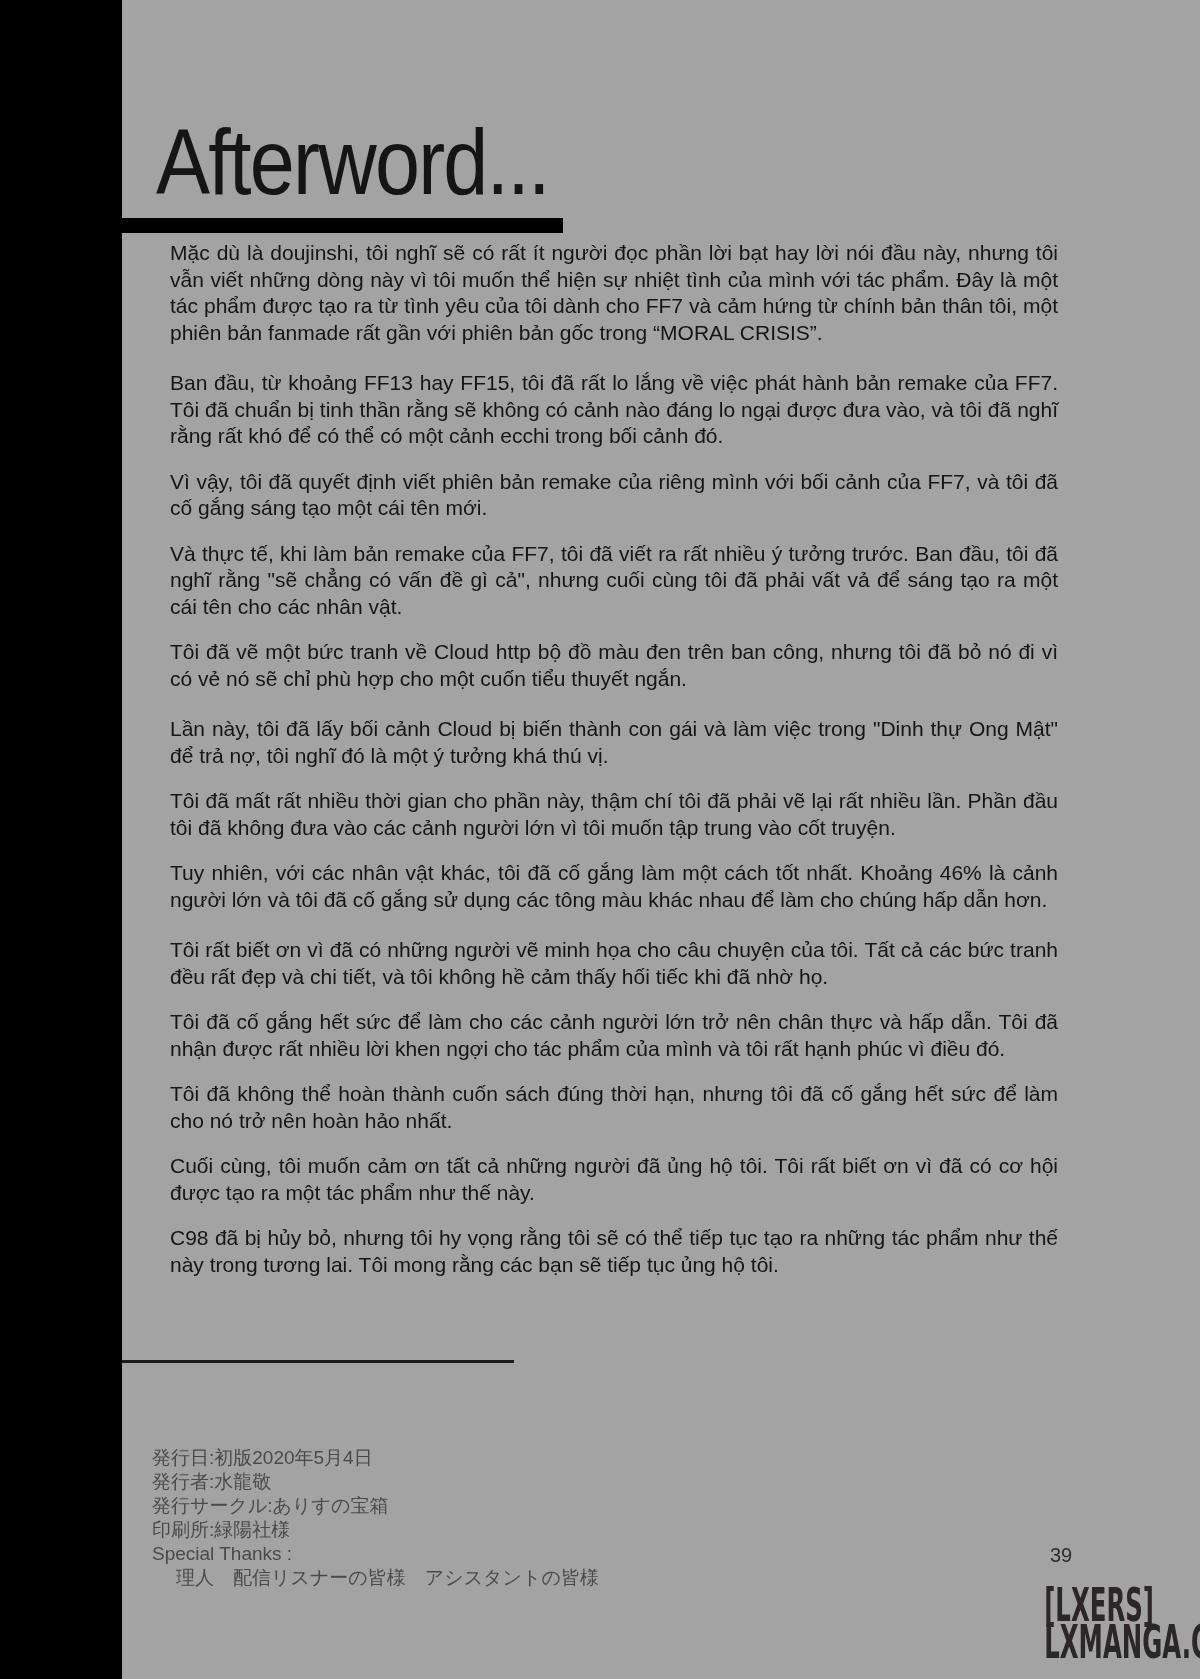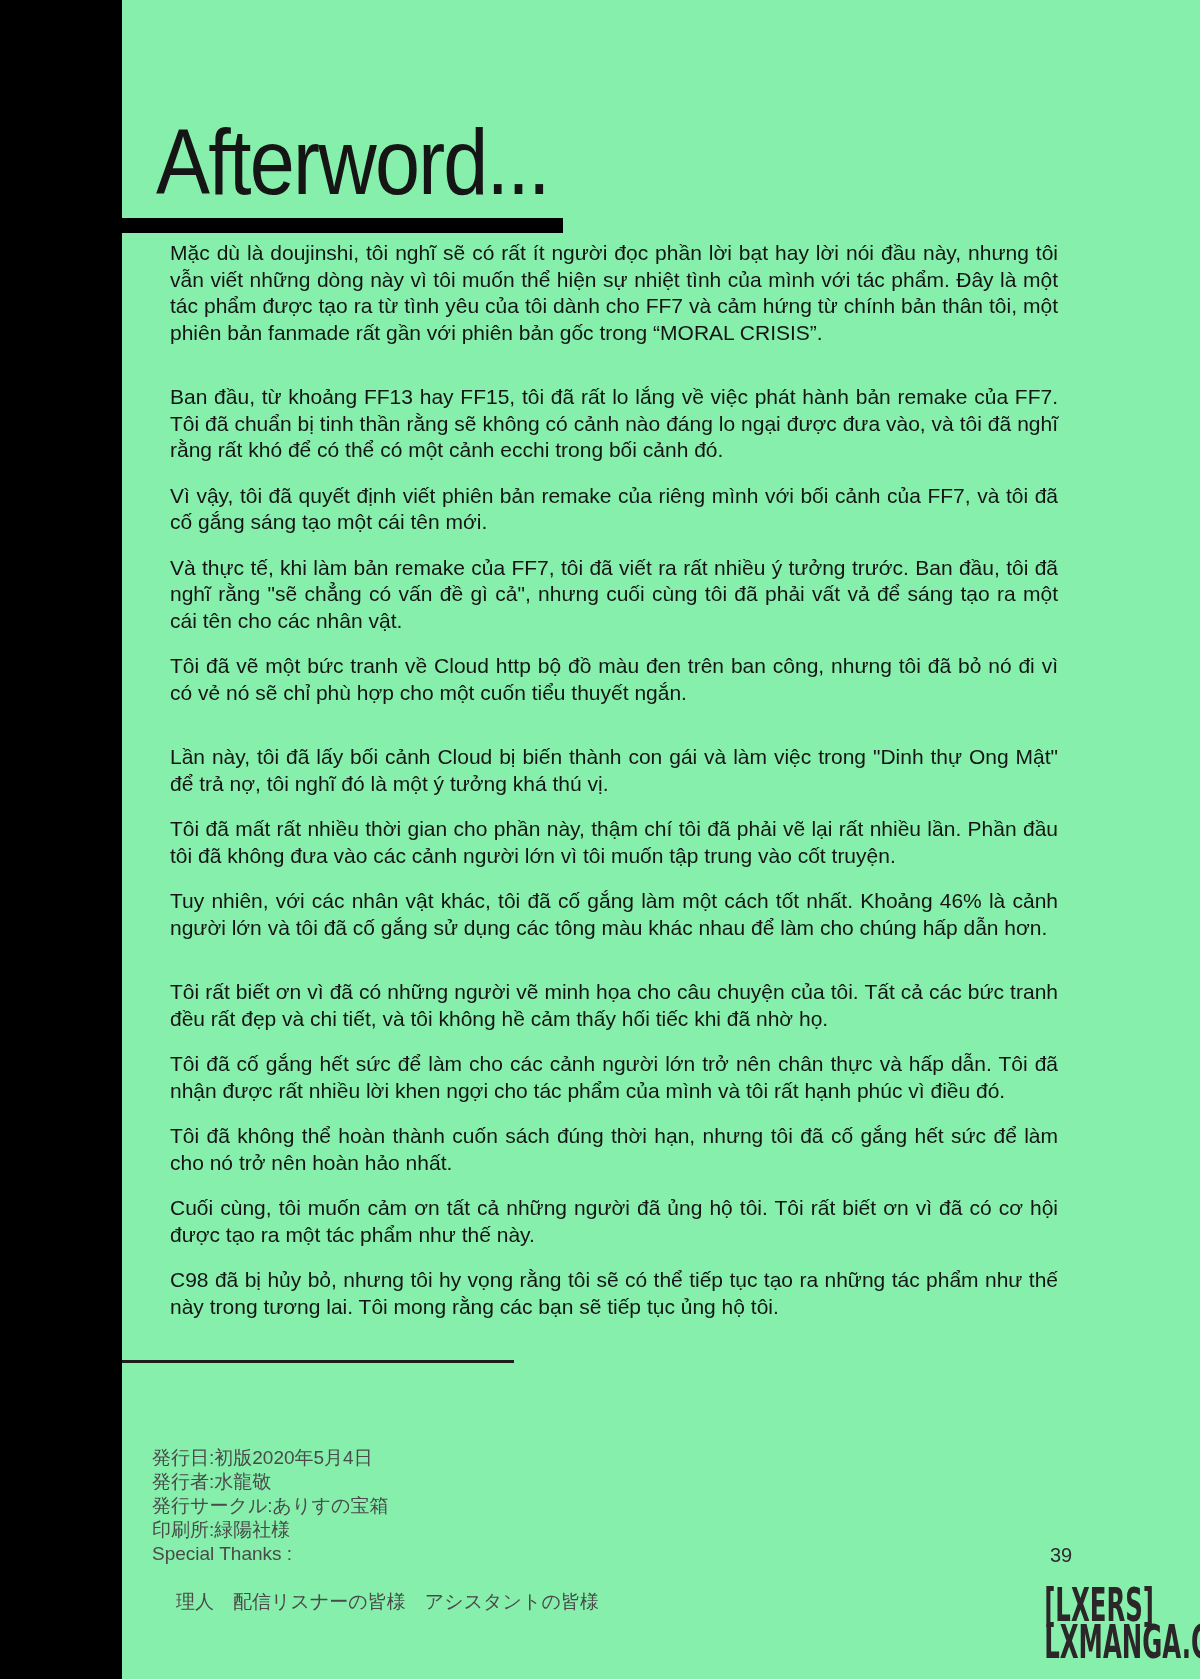--- a/index.html
+++ b/index.html
@@ -7,21 +7,21 @@
     --colophon-text: #4a4a4a;
     --bar: #000000;
     --watermark: #2b2627;
   }
   * { box-sizing: border-box; }
   html, body { margin: 0; padding: 0; background: #ffffff; }
   .page {
     position: relative;
     width: 1200px;
     height: 1679px;
-    background: #86efac;
+    background: #a3a3a3;
     overflow: hidden;
     font-family: "Liberation Sans", sans-serif;
   }
   .side-bar {
     position: absolute;
     left: 0; top: 0;
     width: 122px; height: 1679px;
     background: var(--bar);
   }
   .title {
@@ -45,35 +45,35 @@
   .body {
     position: absolute;
     left: 170px; top: 240px;
     width: 888px;
     font-size: 21px;
     line-height: 26.5px;
     text-align: justify;
     color: var(--text);
   }
   .para { margin: 0 0 19px 0; }
-  .para.gap-lg { margin-top: 38px; }
+  .para.gap-lg { margin-top: 24px; }
   .colophon-rule {
     position: absolute;
     left: 122px; top: 1360px;
     width: 392px; height: 3px;
     background: #1c1c1c;
   }
   .colophon {
     position: absolute;
     left: 152px; top: 1446px;
     font-size: 19px;
     line-height: 24px;
     color: var(--colophon-text);
   }
-  .colophon-line.indent { padding-left: 24px; margin-top: 24px; }
+  .colophon-line.indent { padding-left: 24px; }
   .page-number {
     position: absolute;
     left: 1050px; top: 1544px;
     font-size: 20px;
     color: #2e2e2e;
   }
   .watermark {
     position: absolute;
     left: 1000px; top: 1586px;
     width: 184px;

